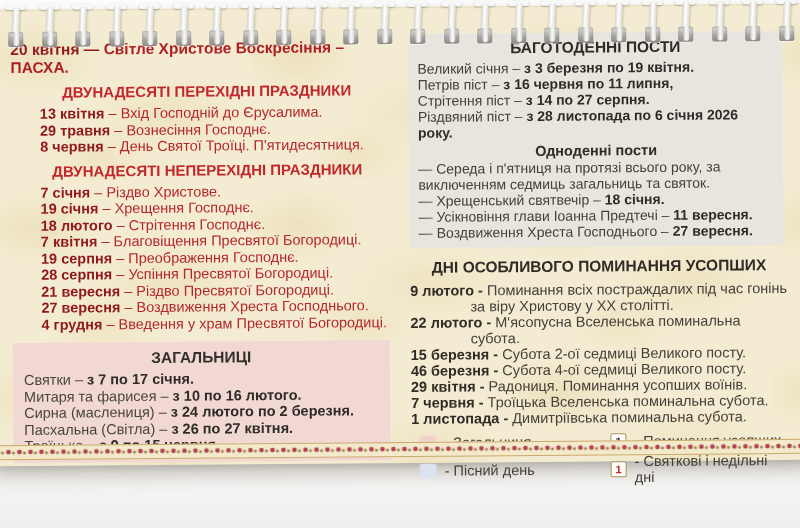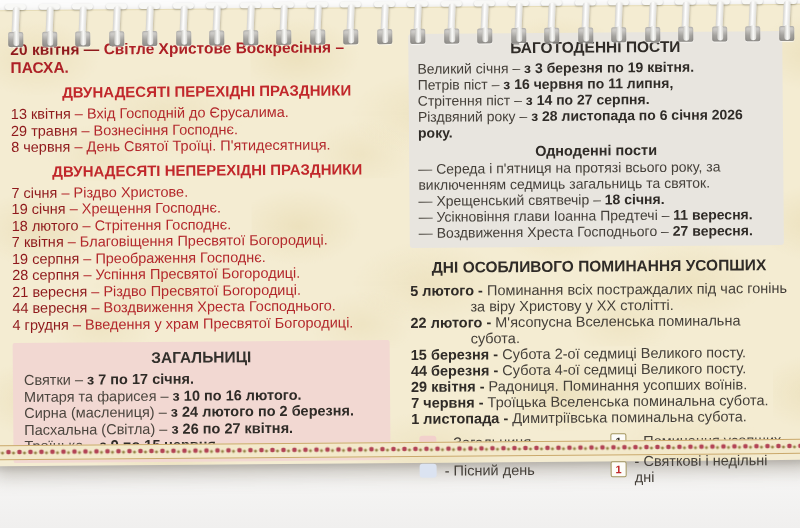--- a/index.html
+++ b/index.html
@@ -30,21 +30,21 @@
       box-shadow:0 1px 1px rgba(255,255,255,.6), inset 0 1px 2px rgba(0,0,0,.25);}
   .wp{top:27px;left:9px;width:6px;height:15px;border-radius:3px;
       background:linear-gradient(90deg,#c4c3bf,#fbfbf9 50%,#d6d5d1);}
   
   .col-left{position:absolute;left:20px;top:30px;width:392px;}
   .col-right{position:absolute;left:418px;top:26px;width:378px;}
   .pascha{font-size:15.5px;font-weight:bold;color:#ad2026;margin-bottom:2px;}
   .pascha .d{color:#8f191c;}
   .red-h{color:#c1272b;font-weight:bold;font-size:15px;text-align:center;margin:7px 0 5px;}
   .feast-row{font-size:14.5px;line-height:16.5px;color:#b3282c;}
-  .feast-row .d{color:#8f191c;font-weight:normal;}
+  .feast-row .d{color:#8f191c;font-weight:bold;margin-left:29px;}
   .pink-box{margin-top:10px;width:377px;box-sizing:border-box;background:#f2d8d2;
             border-radius:2px;padding:5px 11px 8px;}
   .pink-box h3{font-size:15.5px;font-weight:bold;color:#33302c;text-align:center;margin:2px 0 4px;}
   .z-row{font-size:14.5px;line-height:16.5px;color:#4b453e;}
   .z-row .b,.f-row .b,.od-row .b,.mem-row .b{font-weight:bold;color:#2f2b27;}
   .gray-box{background:#e8e5df;border-radius:3px;width:374px;box-sizing:border-box;
             padding:5px 9px 7px;}
   .gray-box h3{font-size:15.5px;font-weight:bold;color:#2f2b27;text-align:center;margin:1px 0 3px;}
   .f-row,.od-row{font-size:14px;line-height:16px;color:#45403a;}
   .gray-box h4{font-size:14.5px;font-weight:bold;color:#2f2b27;text-align:center;margin:3px 0 1px;}
@@ -278,21 +278,21 @@
             <span class="d">28 серпня</span>
             <span class="t">– Успіння Пресвятої Богородиці.</span>
           </div>
 
           <div class="feast-row">
             <span class="d">21 вересня</span>
             <span class="t">– Різдво Пресвятої Богородиці.</span>
           </div>
 
           <div class="feast-row">
-            <span class="d">44 вересня</span>
+            <span class="d">27 вересня</span>
             <span class="t">– Воздвиження Хреста Господнього.</span>
           </div>
 
           <div class="feast-row">
             <span class="d">4 грудня</span>
             <span class="t">– Введення у храм Пресвятої Богородиці.</span>
           </div>
 
       </div>
 
@@ -340,21 +340,21 @@
             <span class="n">Петрів піст –</span>
             <span class="b">з 16 червня по 11 липня,</span>
           </div>
 
           <div class="f-row">
             <span class="n">Стрітення піст –</span>
             <span class="b">з 14 по 27 серпня.</span>
           </div>
 
           <div class="f-row">
-            <span class="n">Різдвяний року –</span>
+            <span class="n">Різдвяний піст –</span>
             <span class="b">з 28 листопада по 6 січня 2026 року.</span>
           </div>
 
         <h4>Одноденні пости</h4>
 
           <div class="od-row">
             <span class="dash">—</span>
             <span class="n">Середа і п'ятниця на протязі всього року, за виключенням седмиць загальниць та святок.</span>
             <span class="b"></span>
           </div>
@@ -376,36 +376,36 @@
             <span class="n">Воздвиження Хреста Господнього –</span>
             <span class="b">27 вересня.</span>
           </div>
 
       </div>
 
       <div class="mem-title">ДНІ ОСОБЛИВОГО ПОМИНАННЯ УСОПШИХ</div>
       <div>
 
           <div class="mem-row">
-            <span class="b">5 лютого -</span>
+            <span class="b">9 лютого -</span>
             <span class="n">Поминання всіх постраждалих під час гонінь за віру Христову у ХХ столітті.</span>
           </div>
 
           <div class="mem-row">
             <span class="b">22 лютого -</span>
             <span class="n">М'ясопусна Вселенська поминальна субота.</span>
           </div>
 
           <div class="mem-row">
             <span class="b">15 березня -</span>
             <span class="n">Субота 2-ої седмиці Великого посту.</span>
           </div>
 
           <div class="mem-row">
-            <span class="b">44 березня -</span>
+            <span class="b">46 березня -</span>
             <span class="n">Субота 4-ої седмиці Великого посту.</span>
           </div>
 
           <div class="mem-row">
             <span class="b">29 квітня -</span>
             <span class="n">Радониця. Поминання усопших воїнів.</span>
           </div>
 
           <div class="mem-row">
             <span class="b">7 червня -</span>

